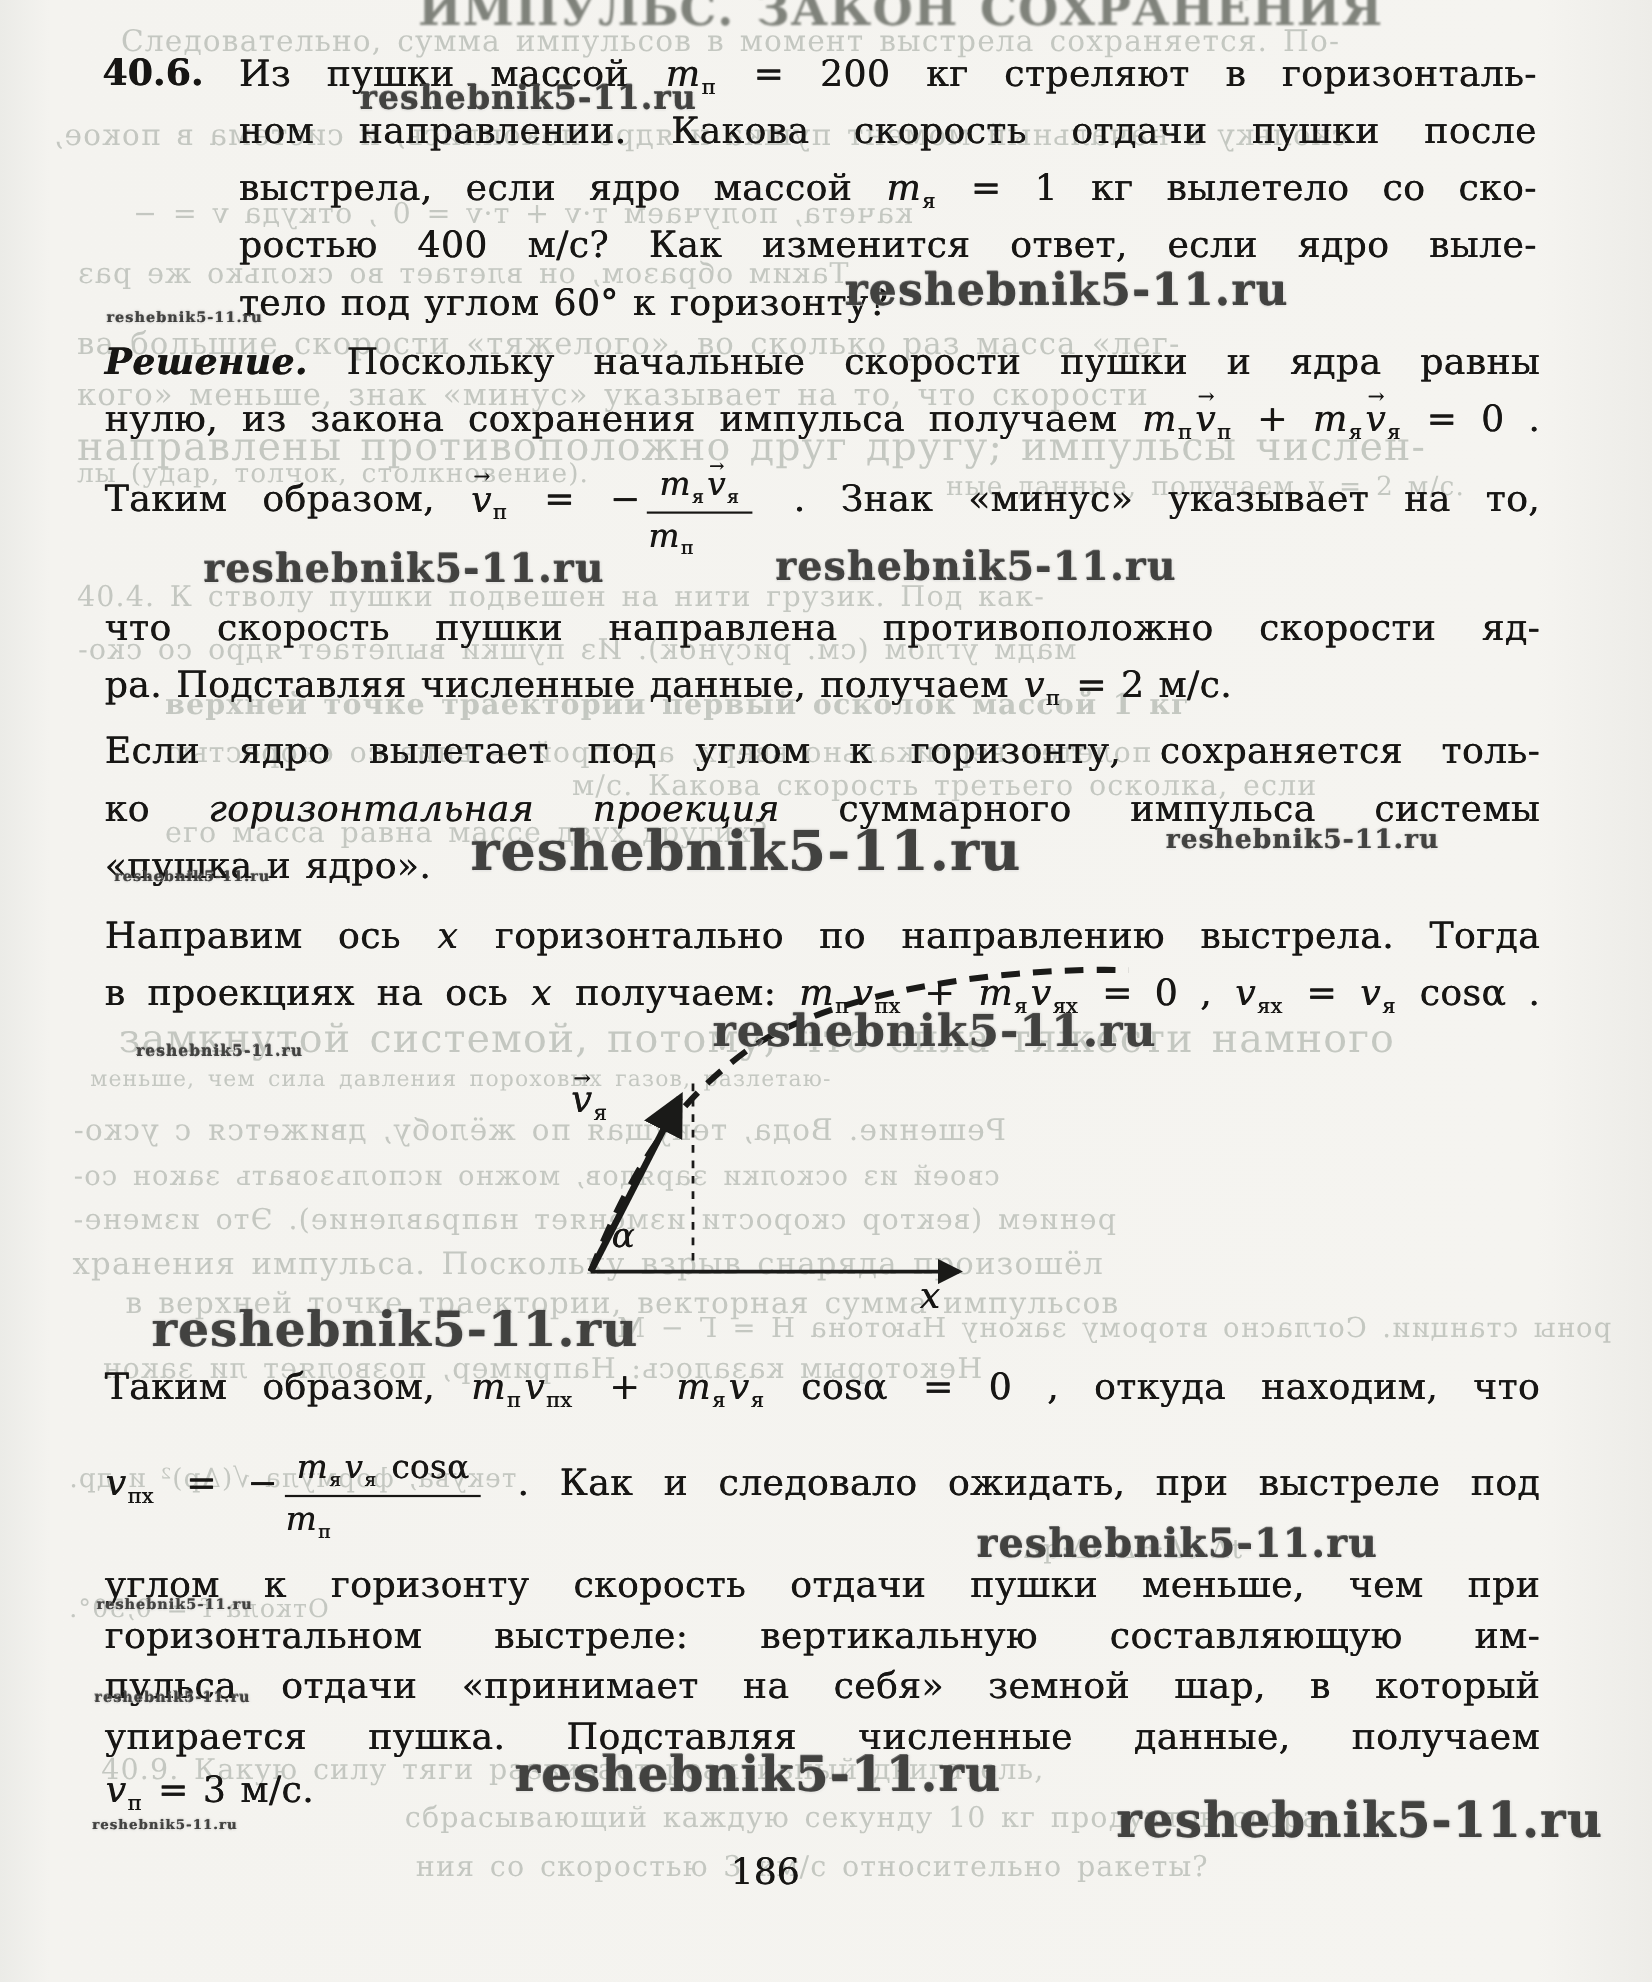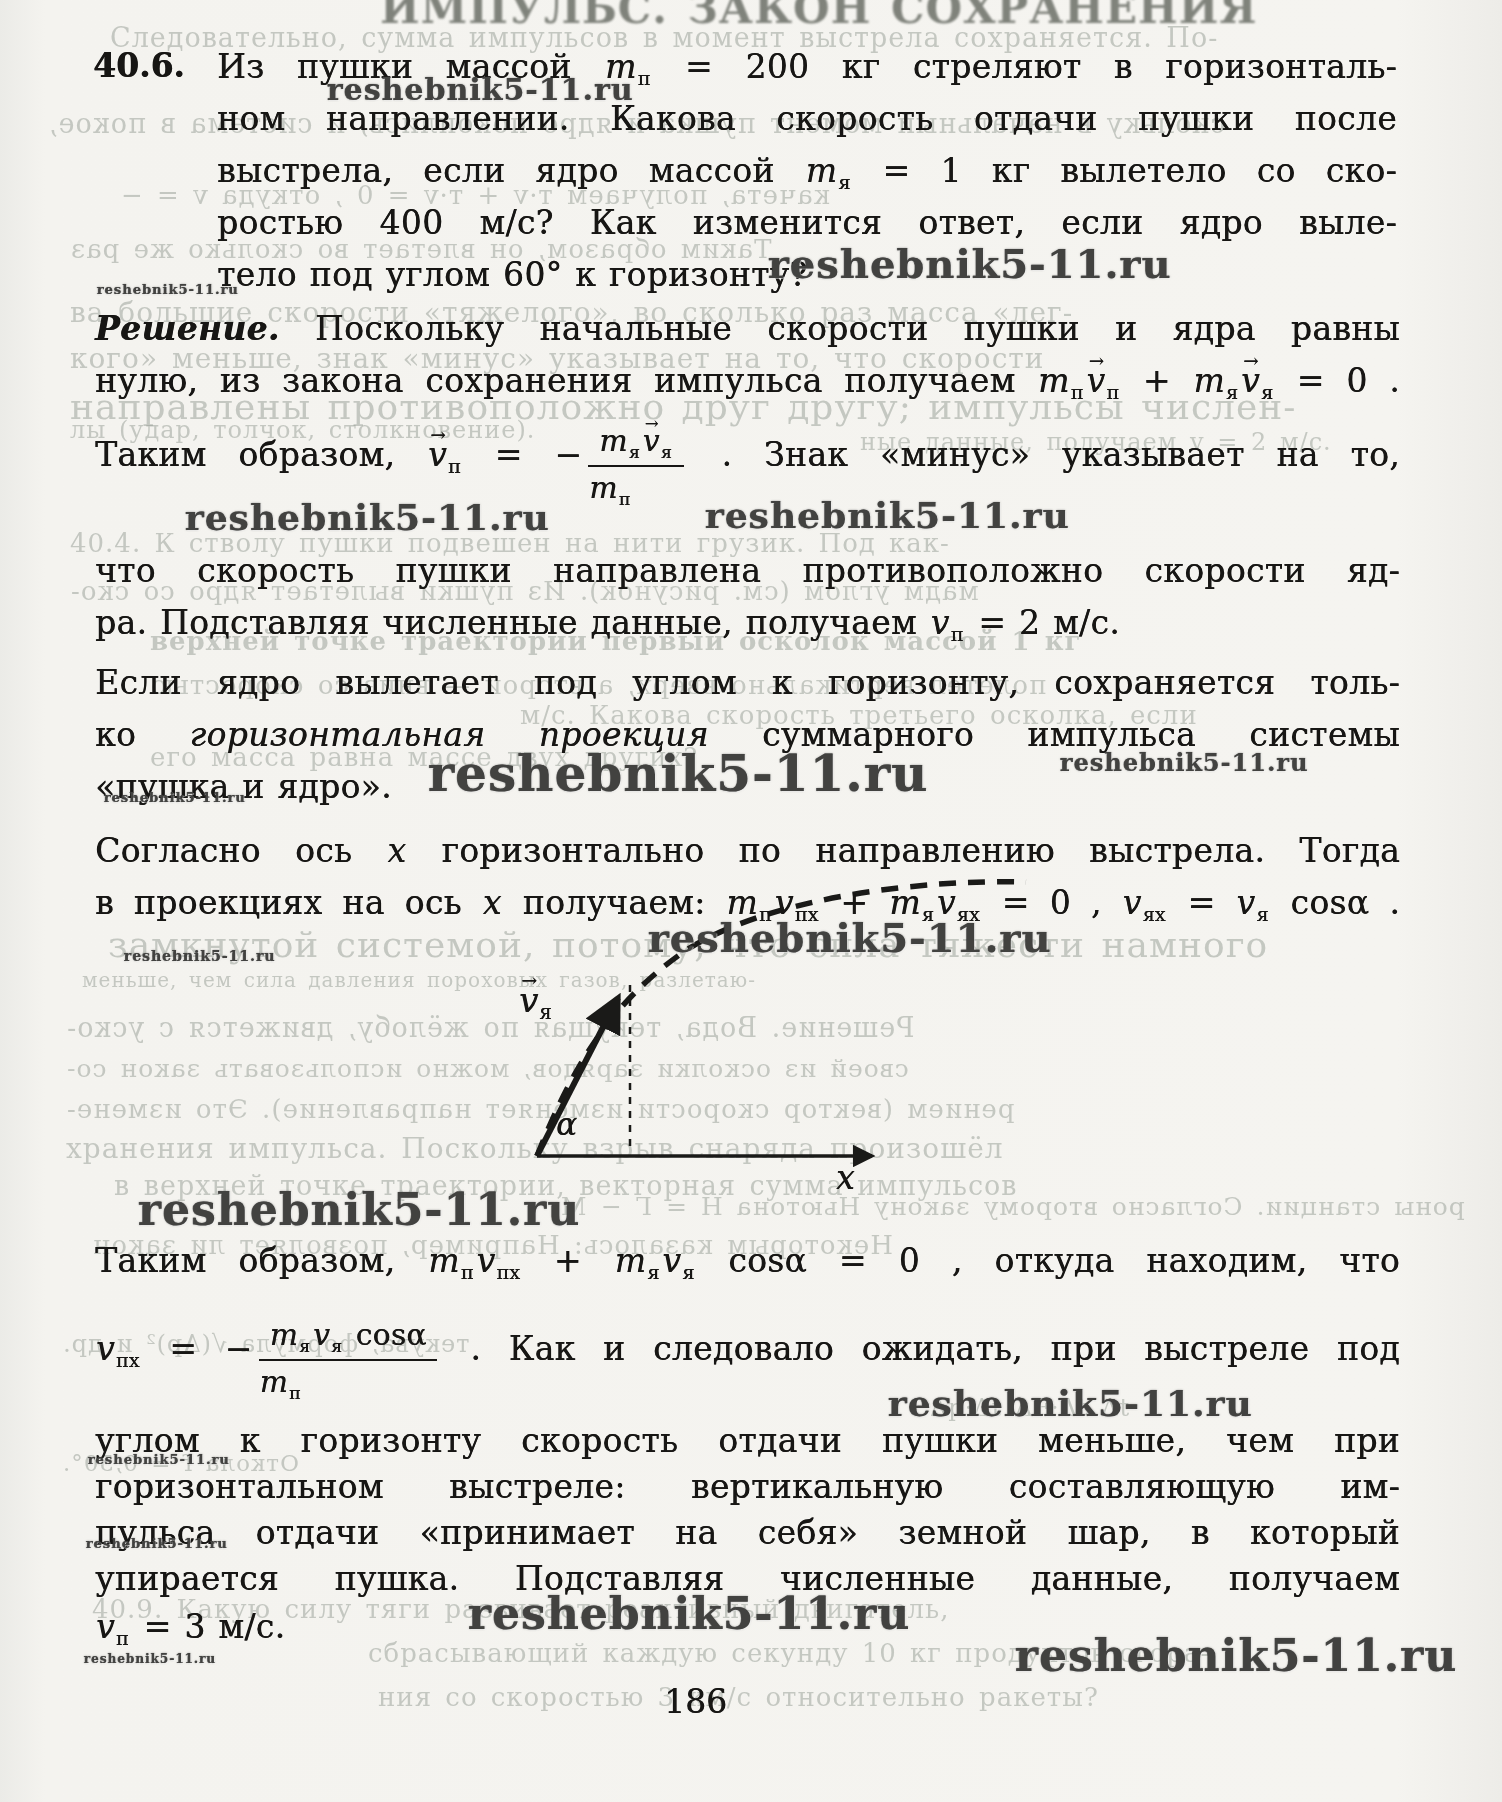--- a/index.html
+++ b/index.html
@@ -140,21 +140,21 @@
   <div class="line" id="s1"><span class="mb">Решение.</span><span class="mt"> Поскольку начальные скорости пушки и ядра равны</span></div>
   <div class="line" id="s2"><span class="mt">нулю, из закона сохранения импульса получаем </span><span class="mv">m</span><span class="ms">п</span><span class="mvec"><span>v</span><span class="ar">→</span></span><span class="ms">п</span><span class="mt"> + </span><span class="mv">m</span><span class="ms">я</span><span class="mvec"><span>v</span><span class="ar">→</span></span><span class="ms">я</span><span class="mt"> = 0 .</span></div>
   <div class="line" id="s3"><span class="mt">Таким образом, </span><span class="mvec"><span>v</span><span class="ar">→</span></span><span class="ms">п</span><span class="mt"> = −</span><span class="mfrac"><span class="num"><span class="mv">m</span><span class="ms">я</span><span class="mvec"><span>v</span><span class="ar">→</span></span><span class="ms">я</span></span><span class="den"><span class="mv">m</span><span class="ms">п</span></span></span><span class="mt"> . Знак «минус» указывает на то,</span></div>
   <div class="line" id="s4"><span class="mt">что скорость пушки направлена противоположно скорости яд-</span></div>
   <div class="line leftal" id="s5"><span class="mt">ра. Подставляя численные данные, получаем </span><span class="mv">v</span><span class="ms">п</span><span class="mt"> = 2 м/с.</span></div>
 
   <div class="line" id="p3a"><span class="mt">Если ядро вылетает под углом к горизонту, сохраняется толь-</span></div>
   <div class="line" id="p3b"><span class="mt">ко </span><span class="mi">горизонтальная проекция</span><span class="mt"> суммарного импульса системы</span></div>
   <div class="line leftal" id="p3c"><span class="mt">«пушка и ядро».</span></div>
 
-  <div class="line" id="p4a"><span class="mt">Согласно ось </span><span class="mv">x</span><span class="mt"> горизонтально по направлению выстрела. Тогда</span></div>
+  <div class="line" id="p4a"><span class="mt">Направим ось </span><span class="mv">x</span><span class="mt"> горизонтально по направлению выстрела. Тогда</span></div>
   <div class="line" id="p4b"><span class="mt">в проекциях на ось </span><span class="mv">x</span><span class="mt"> получаем: </span><span class="mv">m</span><span class="ms">п</span><span class="mv">v</span><span class="ms">пх</span><span class="mt"> + </span><span class="mv">m</span><span class="ms">я</span><span class="mv">v</span><span class="ms">ях</span><span class="mt"> = 0 , </span><span class="mv">v</span><span class="ms">ях</span><span class="mt"> = </span><span class="mv">v</span><span class="ms">я</span><span class="mt"> cosα .</span></div>
 
   <div class="line" id="p5a"><span class="mt">Таким образом, </span><span class="mv">m</span><span class="ms">п</span><span class="mv">v</span><span class="ms">пх</span><span class="mt"> + </span><span class="mv">m</span><span class="ms">я</span><span class="mv">v</span><span class="ms">я</span><span class="mt"> cosα = 0 , откуда находим, что</span></div>
   <div class="line" id="p5frac"><span class="mv">v</span><span class="ms">пх</span><span class="mt"> = −</span><span class="mfrac"><span class="num"><span class="mv">m</span><span class="ms">я</span><span class="mv">v</span><span class="ms">я</span><span class="mt"> cosα</span></span><span class="den"><span class="mv">m</span><span class="ms">п</span></span></span><span class="mt"> . Как и следовало ожидать, при выстреле под</span></div>
   <div class="line" id="p5b"><span class="mt">углом к горизонту скорость отдачи пушки меньше, чем при</span></div>
   <div class="line" id="p5c"><span class="mt">горизонтальном выстреле: вертикальную составляющую им-</span></div>
   <div class="line" id="p5d"><span class="mt">пульса отдачи «принимает на себя» земной шар, в который</span></div>
   <div class="line" id="p5e"><span class="mt">упирается пушка. Подставляя численные данные, получаем</span></div>
   <div class="line leftal" id="p5f"><span class="mv">v</span><span class="ms">п</span><span class="mt"> = 3 м/с.</span></div>
 

